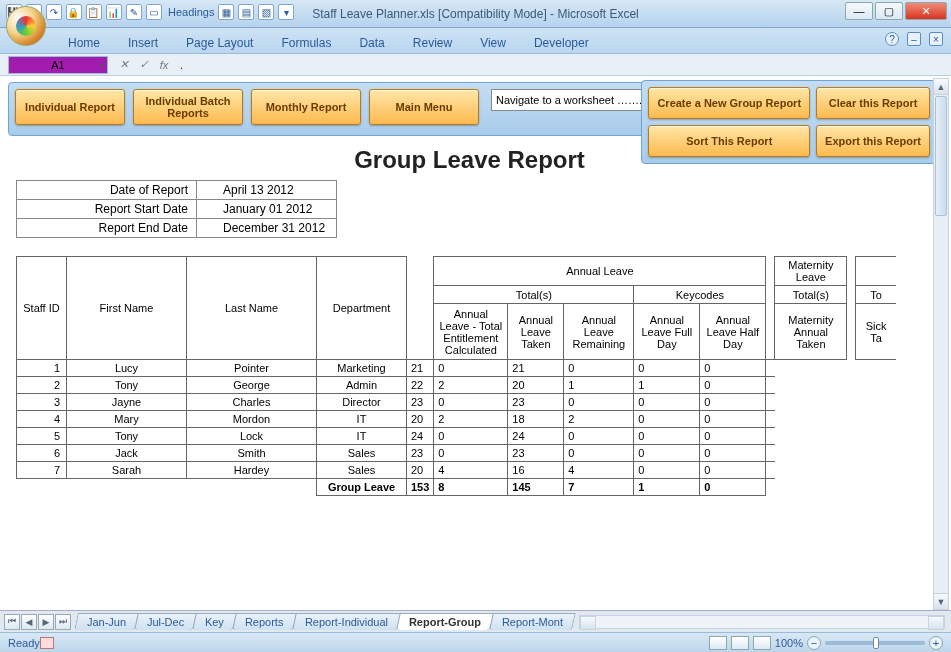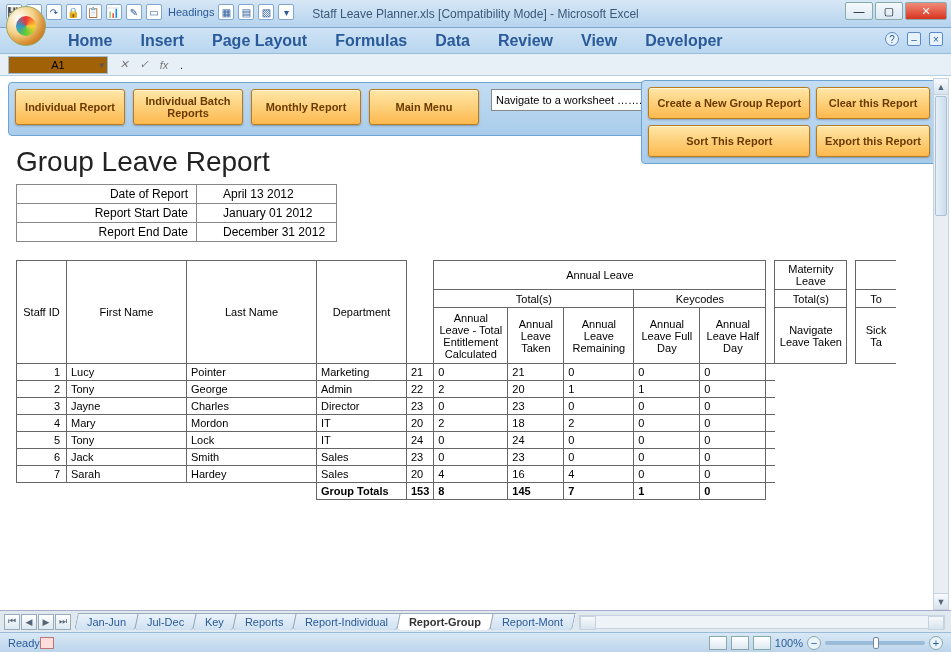--- a/index.html
+++ b/index.html
@@ -14,63 +14,63 @@
 .winbtn { width:28px; height:18px; border:1px solid #8aa; margin-left:2px; display:flex;align-items:center;justify-content:center; font-size:11px; border-radius:2px;}
 .winbtn.min{background:linear-gradient(#f5f9fc,#dbe9f5);}
 .winbtn.max{background:linear-gradient(#f5f9fc,#dbe9f5);}
 .winbtn.close{background:linear-gradient(#f08b7a,#d9341e); color:#fff; width:42px;}
 
 
 .ribbon-wrap { background: linear-gradient(#cfe3f5,#b8d6ef); border-bottom:1px solid #9abcd9; height:26px; position:relative;}
 .office-btn { position:absolute; left:6px; top:-22px; width:40px; height:40px; border-radius:50%; background: radial-gradient(circle at 30% 30%, #fff, #f4d38a 40%, #d78a2e 70%, #a85a10); border:1px solid #9a6; z-index:5; display:flex;align-items:center;justify-content:center;}
 .office-btn span{width:20px;height:20px;border-radius:50%;background:conic-gradient(#e33,#fc3,#6c3,#39c,#e33);}
 .ribbon-tabs { position:absolute; left:54px; top:0; display:flex; height:26px; align-items:flex-end;}
-.ribbon-tabs span { font-size:16px; color:#2a5a9a; padding:4px 14px; cursor:pointer;font-weight:bold;}
+.ribbon-tabs span { font-size:12px; color:#2a5a9a; padding:4px 14px; cursor:pointer;}
 .ribbon-help { position:absolute; right:8px; top:4px; display:flex; gap:8px; align-items:center;}
 .ribbon-help span{width:14px;height:14px;border:1px solid #5a8acb;border-radius:50%;font-size:10px;display:flex;align-items:center;justify-content:center;color:#2a5a9a;background:#e8f2fb;}
 
 
 .fbar { height:22px; background:#e8f0f7; border-bottom:1px solid #b9cfde; display:flex; align-items:center; font-size:11px;}
-.namebox { width:100px; height:18px; border:1px solid #9abcd9; margin-left:8px; background:#a16207; display:flex;align-items:center;justify-content:center; position:relative;}
+.namebox { width:100px; height:18px; border:1px solid #9abcd9; margin-left:8px; background:#a21caf; display:flex;align-items:center;justify-content:center; position:relative;}
 .namebox::after{content:"▾"; position:absolute; right:3px; font-size:9px;color:#555;}
 .fx-icons{display:flex;gap:4px;margin-left:8px;}
 .fx-icons span{width:16px;height:16px;display:flex;align-items:center;justify-content:center;color:#777;font-size:11px;font-style:italic;}
 .formula-line{margin-left:8px;color:#333;}
 
 
 .custom-bar { background: linear-gradient(#c3ddf3,#a9cceb); border:1px solid #6ea3d4; border-radius:4px; margin:6px 8px 0 8px; padding:6px; display:flex; align-items:flex-start; gap:8px; height:54px;}
 .obtn { background: linear-gradient(#ffe7a8,#fdb94e); border:1px solid #b77a1f; color:#6a3b00; font-size:11px; font-weight:bold; padding:6px 8px; border-radius:3px; text-align:center; cursor:pointer; box-shadow:inset 0 1px #fff5d9, 0 1px 2px rgba(0,0,0,.25); display:flex;align-items:center;justify-content:center;}
 .obtn.big{min-width:110px;height:36px;}
 .nav-worksheet{display:flex;align-items:center;margin-left:4px;}
 .nav-worksheet .combo{background:#fff;border:1px solid #888;height:22px;width:180px;font-size:11px;padding:2px 4px;display:flex;align-items:center;position:relative;}
 .nav-worksheet .combo::after{content:"▾";position:absolute;right:2px;top:2px;width:16px;height:16px;border:1px solid #888;background:linear-gradient(#f5f5f5,#ddd);display:flex;align-items:center;justify-content:center;font-size:9px;}
 
 .right-panel { position:absolute; right:14px; top:80px; background: linear-gradient(#c3ddf3,#a9cceb); border:1px solid #6ea3d4; border-radius:4px; padding:6px; display:grid; grid-template-columns:auto auto; gap:6px;}
 .right-panel .obtn{min-width:110px;height:32px;font-size:11px;}
 
 
 .sheet-container { position:absolute; left:0; right:18px; top:80px; bottom:42px; overflow:hidden;}
 .sheet-inner { padding:6px 10px 0 16px; }
-.report-title { font-size:28px; font-weight:400; margin:60px 0 6px 0; color:#222;}
+.report-title { font-size:24px; font-weight:700; margin:60px 0 6px 0; color:#222;text-align:center;}
 .meta-table { border-collapse:collapse; font-size:12px;}
 .meta-table td { border:1px solid #888; padding:2px 8px; height:18px;}
 .meta-table td.label{ text-align:right; font-weight:normal; width:180px;}
 .meta-table td.val{ width:140px;padding-left:26px;}
 
 
 .data-wrap { margin-top:18px; }
 table.data { border-collapse:collapse; font-size:11px; }
 table.data th, table.data td { border:1px solid #666; padding:2px 4px; }
 table.data th { background:#fff; font-weight:normal; text-align:center; }
 .grp-header th{height:20px;}
 .sub-header th{height:18px;}
 .col-head th{height:56px; vertical-align:middle;}
 .gap-col { border-top:none !important; border-bottom:none !important; background:#fff; width:6px;}
 table.data td.num{text-align:left;}
-table.data td.l{text-align:left;}
+table.data td.l{text-align:center;}
 table.data td.r{text-align:right;padding-right:6px;}
 table.data tr.totals td{font-weight:bold;}
 
 
 .vscroll{position:absolute;right:2px;top:78px;bottom:42px;width:16px;background:#e9eef3;border:1px solid #c7d4df;}
 .vscroll .arrow{height:16px;background:linear-gradient(#f7fafd,#d7e3ed);border-bottom:1px solid #c7d4df;display:flex;align-items:center;justify-content:center;font-size:9px;color:#567;}
 .vscroll .arrow.bot{border-top:1px solid #c7d4df;border-bottom:none;position:absolute;bottom:0;width:100%;}
 .vscroll .thumb{position:absolute;top:17px;left:1px;right:1px;height:120px;background:linear-gradient(90deg,#e7eff7,#cadcec);border:1px solid #a9c2d7;border-radius:2px;}
 
 
@@ -218,21 +218,21 @@
           <th colspan="2">Keycodes</th>
           <th>Total(s)</th>
           <th style="border-right:none">To</th>
         </tr>
         <tr class="col-head">
           <th style="width:74px">Annual Leave - Total Entitlement Calculated</th>
           <th style="width:56px">Annual Leave Taken</th>
           <th style="width:70px">Annual Leave Remaining</th>
           <th style="width:66px">Annual Leave Full Day</th>
           <th style="width:66px">Annual Leave Half Day</th>
-          <th>Navigate Leave Taken</th>
+          <th>Maternity Annual Taken</th>
           <th style="border-right:none">Sick Ta</th>
         </tr>
         </tbody>
           <tbody id="data-rows">
             <tr>
               <td class="r">1</td>
               <td class="l">Lucy</td>
               <td class="l">Pointer</td>
               <td class="l">Marketing</td>
               <td class="num">21</td>
@@ -318,21 +318,21 @@
               <td class="num">16</td>
               <td class="num">4</td>
               <td class="num">0</td>
               <td class="num">0</td>
               <td style="border-right:none"></td>
             </tr>
           </tbody>
         <tbody>
             <tr class="totals">
           <td colspan="3" style="border:none"></td>
-          <td class="l">Group Totals</td>
+          <td class="l">Group Leave</td>
           <td class="num">153</td>
           <td class="num">8</td>
           <td class="num">145</td>
           <td class="num">7</td>
           <td class="num">1</td>
           <td class="num">0</td>
           <td style="border:none"></td>
         </tr>
       </tbody>
         </table>

